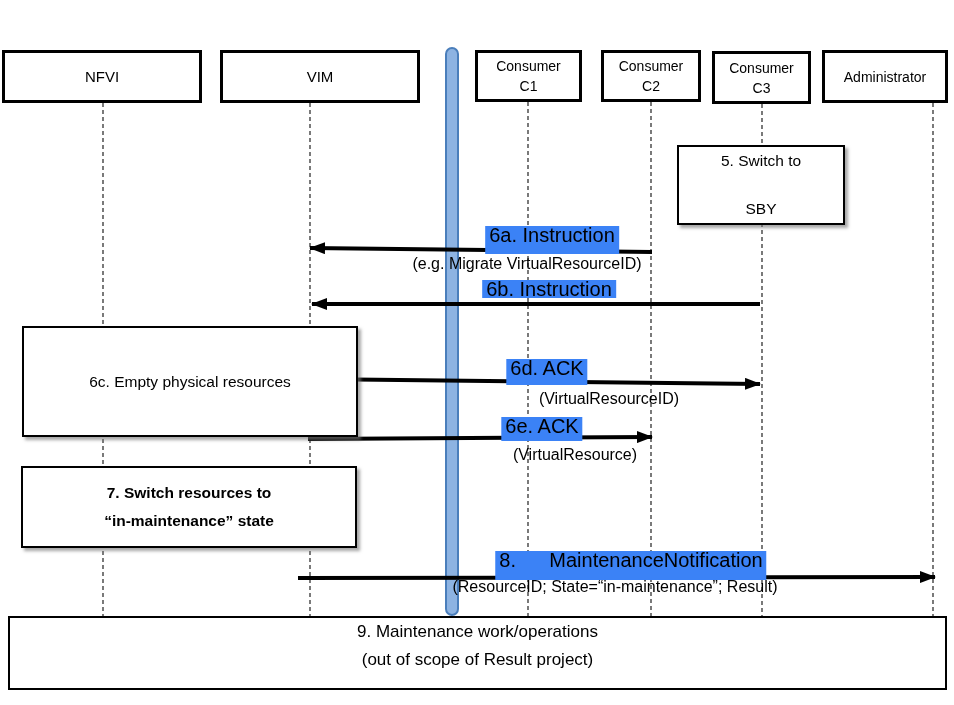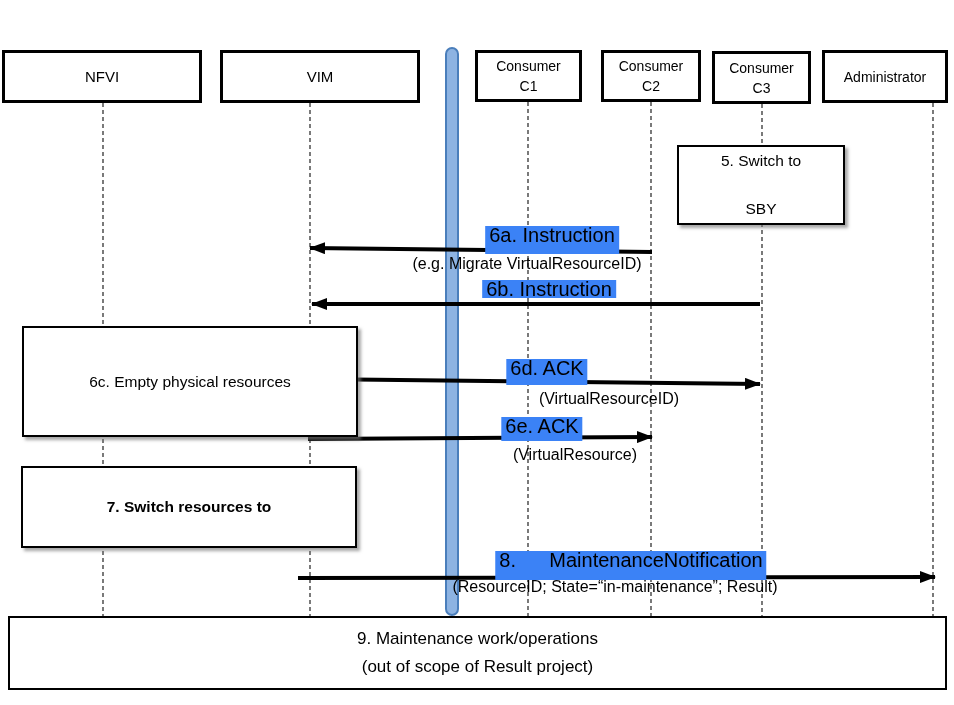--- a/index.html
+++ b/index.html
@@ -12,21 +12,21 @@
        box-sizing:border-box;z-index:1;}
   svg.wires{position:absolute;left:0;top:0;z-index:2;}
   .actor{position:absolute;box-sizing:border-box;border:3px solid #000;background:#fff;
          display:flex;flex-direction:column;align-items:center;justify-content:center;
          text-align:center;z-index:3;font-size:14px;line-height:20px;}
   .note{position:absolute;box-sizing:border-box;border:2px solid #000;background:#fff;
         display:flex;flex-direction:column;align-items:center;justify-content:center;
         text-align:center;z-index:3;font-size:15.5px;line-height:28px;
         box-shadow:3px 3px 3px rgba(120,120,120,.65);}
   .bignote{position:absolute;box-sizing:border-box;border:2px solid #000;background:#fff;
-        display:flex;flex-direction:column;align-items:center;justify-content:center;
+        display:flex;flex-direction:column;align-items:center;
         text-align:center;z-index:3;font-size:17px;line-height:28px;}
   .msg-label{position:absolute;transform:translateX(-50%);background:#3b82f6;
              padding:0 4px;font-size:20px;line-height:18px;white-space:pre;z-index:3;}
   .msg-sub{position:absolute;transform:translateX(-50%);background:transparent;
            font-size:16px;line-height:18px;white-space:pre;z-index:3;}
 </style>
 </head>
 <body>
 
 <div class="stage">
@@ -79,20 +79,21 @@
 
   <div class="note" style="left:677px;top:145px;width:168px;height:80px;justify-content:space-between;">
     <div>5. Switch to</div>
     <div>SBY</div>
   </div>
   <div class="note" style="left:22px;top:326px;width:336px;height:111px;">
     <div>6c. Empty physical resources</div>
   </div>
   <div class="note" style="left:21px;top:466px;width:336px;height:82px;font-weight:bold;">
     <div>7. Switch resources to</div>
+    <div>“in-maintenance” state</div>
   </div>
   <div class="bignote" style="left:8px;top:616px;width:939px;height:74px;">
     <div>9. Maintenance work/operations</div>
     <div>(out of scope of Result project)</div>
   </div>
 
   <div class="msg-label" style="left:552px;top:226px;padding-bottom:10px;">6a. Instruction</div>
   <div class="msg-sub" style="left:527px;top:255px;">(e.g. Migrate VirtualResourceID)</div>
 
   <div class="msg-label" style="left:549px;top:280px;">6b. Instruction</div>

